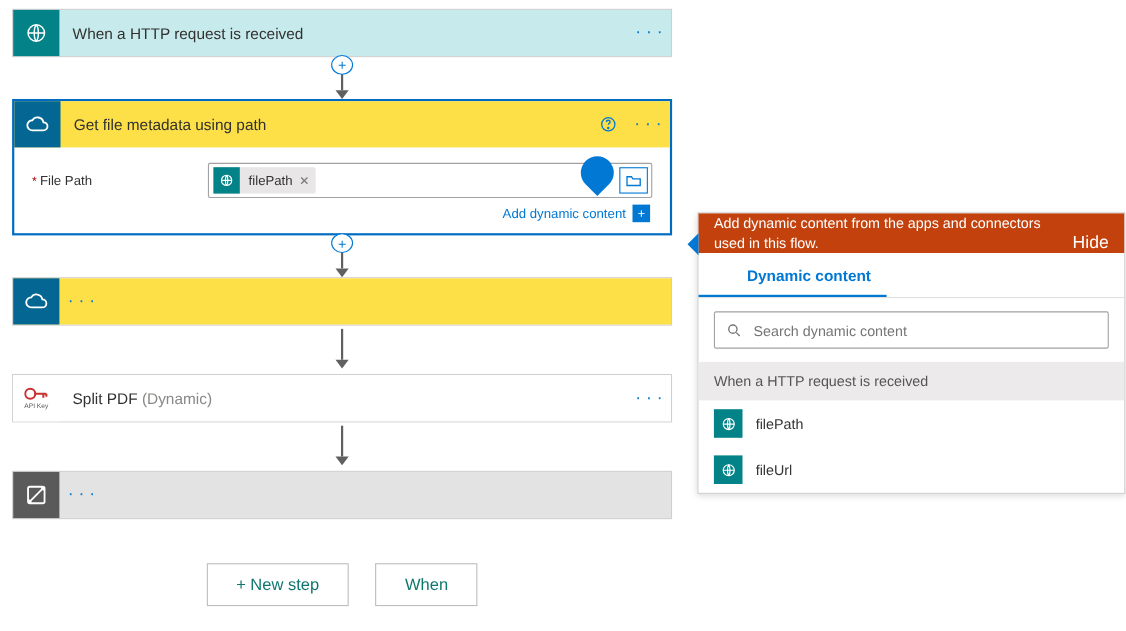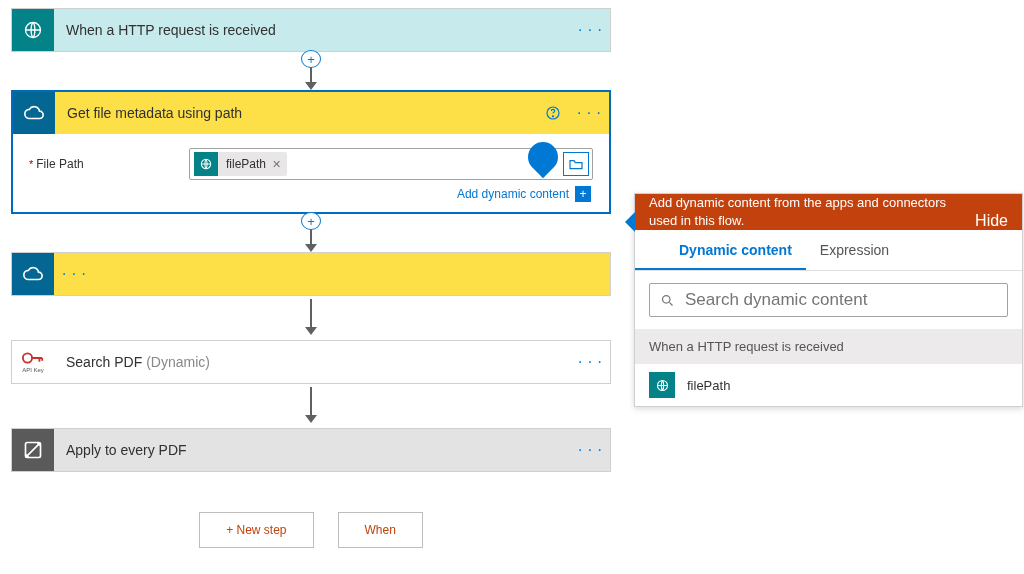--- a/index.html
+++ b/index.html
@@ -42,32 +42,32 @@
   .token-chip .chip-ico { background:#038387; width:24px; height:24px; display:flex; align-items:center; justify-content:center; color:#fff; }
   .token-chip .chip-txt { padding: 0 6px 0 8px; color:#333; }
   .token-chip .chip-x { padding-right:6px; color:#777; font-size:11px; cursor:pointer; }
   .folder-btn { position:absolute; right:4px; top:4px; width:26px; height:24px; border:1px solid #0078d4; display:flex; align-items:center; justify-content:center; color:#0078d4; font-size:13px; cursor:pointer; }
   .add-dyn-row { text-align:right; font-size:12px; color:#0078d4; margin-top:6px; display:flex; justify-content:flex-end; align-items:center; gap:6px; padding-right:2px;}
   .plus-sq { width:16px; height:16px; background:#0078d4; color:#fff; font-size:12px; display:inline-flex; align-items:center; justify-content:center; }
 
   .teardrop { position:absolute; width:30px; height:30px; background:#0078d4; border-radius:50% 50% 50% 0; transform:rotate(-45deg); right:35px; top:-6px; }
 
   .btn-row { display:flex; gap:24px; justify-content:center; margin-top:40px; }
-  .flat-btn { border:1px solid #bdbdbd; background:#fff; padding:10px 26px; font-size:12px; color:#c2410c; cursor:pointer; }
+  .flat-btn { border:1px solid #bdbdbd; background:#fff; padding:10px 26px; font-size:15px; color:#0f766e; cursor:pointer; }
 
   .flyout { position:absolute; left:634px; top:193px; width:389px; border:1px solid #d0d0d0; background:#fff; box-shadow: 0 2px 6px rgba(0,0,0,0.15); }
   .flyout-head { background:#c2410c; color:#fff; padding:0 14px; font-size:13px; display:flex; align-items:flex-end; }
   .flyout-head .fh-txt { flex:1; line-height:1.4; }
   .flyout-head .fh-hide { cursor:pointer; font-size:16px; padding-left:10px; }
   .tab-row { display:flex; border-bottom:1px solid #e0e0e0; }
   .tab { padding:12px 14px 10px; font-size:14px; color:#555; cursor:pointer; border-bottom:2px solid transparent; }
   .tab.active { color:#0078d4; border-bottom:2px solid #0078d4; font-weight:600;padding-left:44px; }
   .search-wrap { padding:12px 14px; }
   .search-box { border:1px solid #a1a1a1; height:34px; border-radius:2px; display:flex; align-items:center; padding:0 10px; gap:10px; color:#777; }
-  .search-box input { border:none; outline:none; flex:1; font-size:17px; color:#0c4a6e; }
+  .search-box input { border:none; outline:none; flex:1; font-size:13px; color:#0c4a6e; }
   .group-hdr { background:#eceaea; padding:10px 14px; font-size:13px; color:#555; }
   .dc-item { display:flex; align-items:center; padding:8px 14px; gap:12px; font-size:13px; color:#333; cursor:pointer; }
   .dc-ico { background:#038387; width:26px; height:26px; display:flex; align-items:center; justify-content:center; color:#fff; }
 
   .beak { position:absolute; left:-10px; top:18px; width:0; height:0; border-top:10px solid transparent; border-bottom:10px solid transparent; border-right:10px solid #0078d4; }
 
   .preview-txt { color:#8a8886; font-weight:400; }
   .apikey-ico { width:42px; height:42px; background:#fff; display:flex; flex-direction:column; align-items:center; justify-content:center; }
   .apikey-ico .txt { font-size:6px; color:#555; margin-top:1px; }
   svg { display:block; }
@@ -175,62 +175,60 @@
   <div class="card">
     <div class="card-header white-head">
       <div class="apikey-ico">
         <svg width="22" height="16" viewBox="0 0 24 16">
             <circle cx="6" cy="8" r="5" fill="none" stroke="#c93030" stroke-width="2"></circle>
             <path d="M10 8h12M19 8v4M22 8v3" stroke="#c93030" stroke-width="2"></path>
           </svg>
         <div class="txt">API Key</div>
       </div>
       <div class="card-title">
-        <span>Search PDF </span><span class="preview-txt">(Dynamic)</span>
+        <span>Split PDF </span><span class="preview-txt">(Dynamic)</span>
       </div>
       <div class="card-menu">· · ·</div>
     </div>
   </div>
 
   <div class="arrow-wrap no-plus">
     <div class="arrow-down">
         <div class="arrow-stem"></div>
         <div class="arrow-head"></div>
       </div>
   </div>
 
   <div class="card">
     <div class="card-header grey-head">
       <div class="card-icon grey-icon">
         <svg width="20" height="20" viewBox="0 0 24 24" fill="none" stroke="#fff" stroke-width="2">
           <path d="M17 4h3v3M20 4L4 20M7 20H4v-3M4 20L20 4"></path>
           <rect x="3" y="3" width="18" height="18" rx="2"></rect>
         </svg>
       </div>
-      <div class="card-title">Apply to every PDF</div>
       <div class="card-menu">· · ·</div>
     </div>
   </div>
 
   <div class="btn-row">
     <button class="flat-btn">+ New step</button>
     <button class="flat-btn">When</button>
   </div>
 
 </div>
 
 <div class="flyout">
   <div class="beak"></div>
   <div class="flyout-head">
     <div class="fh-txt">Add dynamic content from the apps and connectors used in this flow.</div>
     <div class="fh-hide">Hide</div>
   </div>
   <div class="tab-row">
     <div class="tab active">Dynamic content</div>
-    <div class="tab">Expression</div>
   </div>
   <div class="search-wrap">
     <div class="search-box">
       <span>
         <svg width="15" height="15" viewBox="0 0 24 24" fill="none" stroke="#777" stroke-width="2">
             <circle cx="10" cy="10" r="6"></circle>
             <path d="M20 20l-5-5"></path>
           </svg>
       </span>
       <input placeholder="Search dynamic content" style="">
@@ -239,13 +237,22 @@
   <div class="group-hdr">When a HTTP request is received</div>
   <div class="dc-item">
     <span class="dc-ico">
       <svg width="15" height="15" viewBox="0 0 24 24" fill="none" stroke="#fff" stroke-width="1.8">
           <circle cx="12" cy="12" r="8"></circle>
           <path d="M4 12h16M12 4c2.5 2.5 2.5 13.5 0 16M12 4c-2.5 2.5-2.5 13.5 0 16"></path>
         </svg>
     </span>
     <span>filePath</span>
   </div>
+  <div class="dc-item">
+    <span class="dc-ico">
+      <svg width="15" height="15" viewBox="0 0 24 24" fill="none" stroke="#fff" stroke-width="1.8">
+          <circle cx="12" cy="12" r="8"></circle>
+          <path d="M4 12h16M12 4c2.5 2.5 2.5 13.5 0 16M12 4c-2.5 2.5-2.5 13.5 0 16"></path>
+        </svg>
+    </span>
+    <span>fileUrl</span>
+  </div>
 </div>
 
 </body></html>

